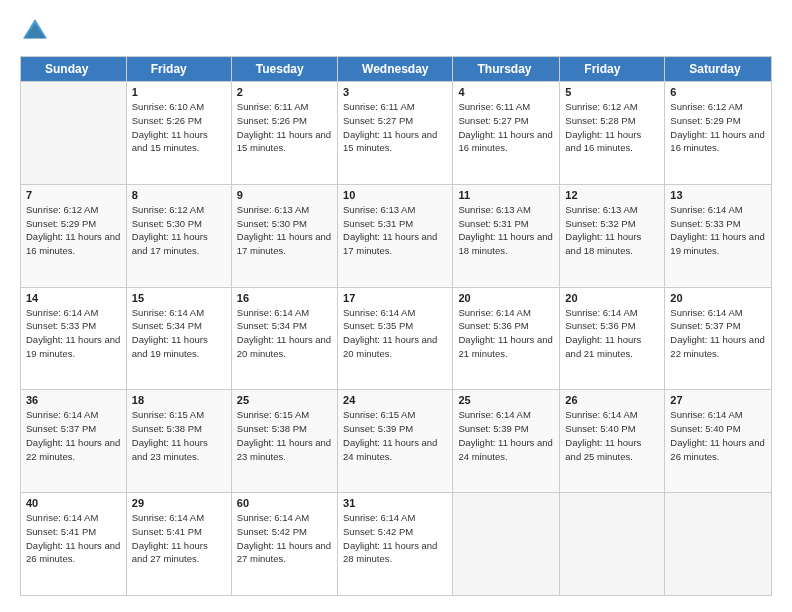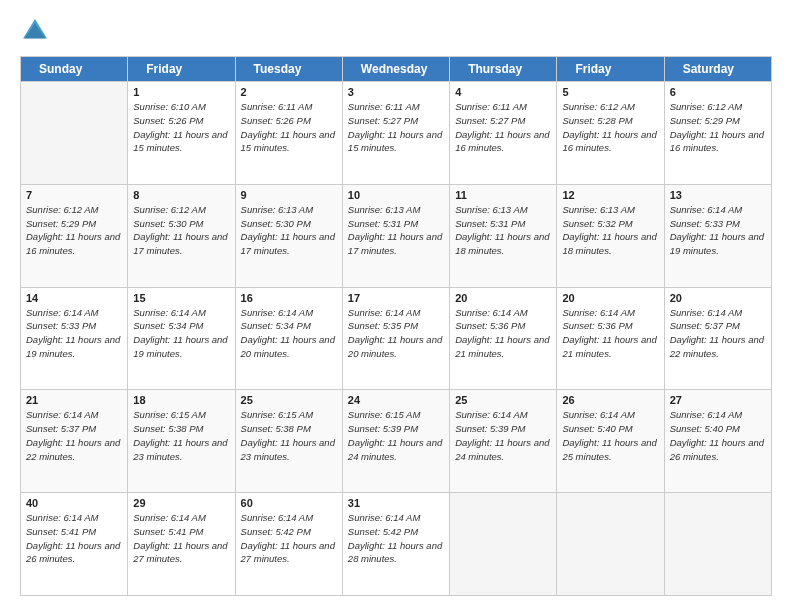--- a/index.html
+++ b/index.html
@@ -56,42 +56,41 @@
     table {
       width: 100%;
       border-collapse: collapse;
       flex: 1;
     }
     thead tr th {
       background-color: #3a7bbf;
       color: #fff;
       font-size: 12px;
       font-weight: bold;
-      padding: 5px 18px;
+      padding: 5px 24px;
       text-align: left;
       border: 1px solid #ccc;
     }
     tbody tr td {
       border: 1px solid #ccc;
       vertical-align: top;
       padding: 4px 5px;
       font-size: 9.5px;
       color: #222;
       width: calc(100% / 7);
       height: 88px;
     }
     .day-number {
       font-weight: bold;
       font-size: 11px;
       margin-bottom: 2px;
     }
     .day-detail {
       line-height: 1.45;
       color: #333;
-      font-style: italic;
     }
     tbody tr:nth-child(even) td {
       background: #f9f9f9;
     }
     tbody tr td.empty {
       background: #f5f5f5;
     }
   </style>
 </head>
 <body>
@@ -249,21 +248,21 @@
           </td>
           <td>
             <div class="day-number">20</div>
           <div class="day-detail">
             Sunrise: 6:14 AM<br>Sunset: 5:37 PM<br>Daylight: 11 hours and 22 minutes.
           </div>
           </td>
         </tr>
         <tr>
           <td>
-            <div class="day-number">21</div>
+            <div class="day-number">36</div>
           <div class="day-detail">
             Sunrise: 6:14 AM<br>Sunset: 5:37 PM<br>Daylight: 11 hours and 22 minutes.
           </div>
           </td>
           <td>
             <div class="day-number">18</div>
           <div class="day-detail">
             Sunrise: 6:15 AM<br>Sunset: 5:38 PM<br>Daylight: 11 hours and 23 minutes.
           </div>
           </td>

